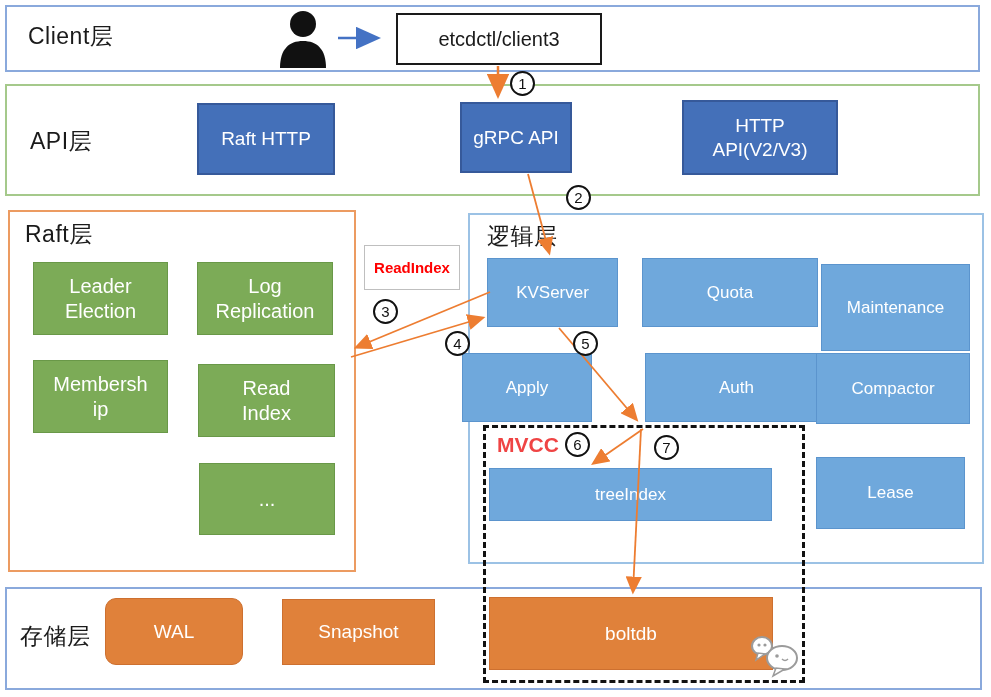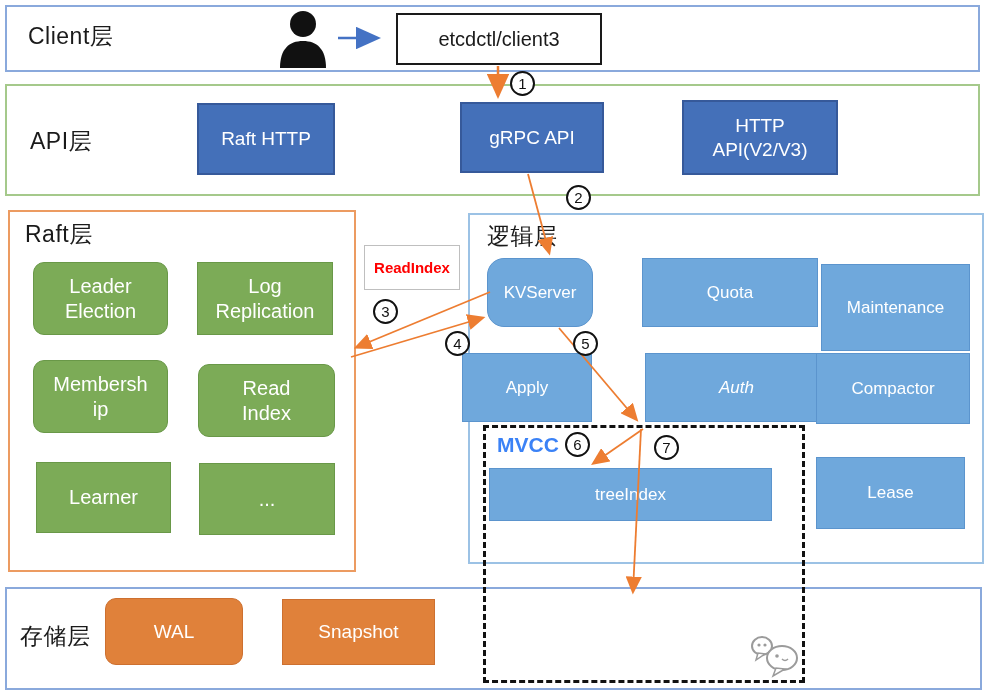--- a/index.html
+++ b/index.html
@@ -7,29 +7,29 @@
   .stage{position:relative;width:991px;height:697px;background:#fff;overflow:hidden;}
   .abs{position:absolute;box-sizing:border-box;}
   .layer{border:2px solid;background:#fff;}
   .layer-title{font-size:23px;color:#1a1a1a;font-weight:500;letter-spacing:.5px;white-space:nowrap;}
   .node{display:flex;align-items:center;justify-content:center;text-align:center;
         color:#fff;line-height:1.25;padding:10px 8px;}
   .node-dark{background:#4470b9;border:2px solid #36599a;font-size:19px;}
   .node-green{background:#7cab57;border:1.5px solid #699848;font-size:20px;}
   .node-lblue{background:#6fa8dc;border:1.5px solid #5b94cd;font-size:17px;}
   .node-orange{background:#e0813a;border:1.5px solid #cd7030;font-size:19px;}
-  .pad-lg{padding:0 18px;border-radius:11px;}
+  .pad-lg{padding:0 18px;}
   .brk{word-break:break-all;}
   .client-box{background:#fff;border:2px solid #1a1a1a;color:#1a1a1a;font-size:20px;}
   .red-tag{background:#fff;border:1.5px solid #bfbfbf;color:#f00;font-weight:bold;
            font-size:15px;display:flex;align-items:center;justify-content:center;}
   .step{width:25px;height:25px;border-radius:50%;background:#fff;border:2.5px solid #111;
         color:#111;font-size:15px;display:flex;align-items:center;justify-content:center;z-index:6;}
   .mvcc-box{border:3px dashed #111;background:transparent;z-index:4;pointer-events:none;}
-  .mvcc-label{color:#3b82f6;font-size:21px;font-weight:bold;z-index:5;}
+  .mvcc-label{color:#ef4444;font-size:21px;font-weight:bold;z-index:5;}
   .overlay{position:absolute;left:0;top:0;width:991px;height:697px;z-index:3;pointer-events:none;}
   .watermark-text{color:#fff;font-size:26px;letter-spacing:1px;white-space:nowrap;
       text-shadow:-1px -1px 0 #9b9b9b,1px -1px 0 #9b9b9b,-1px 1px 0 #9b9b9b,1px 1px 0 #9b9b9b;}
   .z2{z-index:2;}
 </style>
 </head>
 <body>
 
 <div class="stage">
 
@@ -47,46 +47,46 @@
 
   <div class="abs" style="left:276px;top:10px;width:54px;height:58px;">
     <svg width="54" height="58" viewBox="0 0 54 58">
       <circle cx="27" cy="14" r="13" fill="#111"></circle>
       <path d="M4,58 C4,39 13,31 27,31 C41,31 50,39 50,58 Z" fill="#111"></path>
     </svg>
   </div>
   <div class="abs node client-box z2" style="left:396px;top:13px;width:206px;height:52px;">etcdctl/client3</div>
 
   <div class="abs node node-dark z2" style="left:197px;top:103px;width:138px;height:72px;">Raft HTTP</div>
-  <div class="abs node node-dark z2" style="left:460px;top:102px;width:144px;height:71px;">gRPC API</div>
+  <div class="abs node node-dark z2" style="left:460px;top:102px;width:112px;height:71px;">gRPC API</div>
   <div class="abs node node-dark z2" style="left:682px;top:100px;width:156px;height:75px;">HTTP API(V2/V3)</div>
 
   <div class="abs node node-green pad-lg z2" style="left:33px;top:262px;width:135px;height:73px;">Leader Election</div>
   <div class="abs node node-green z2" style="left:197px;top:262px;width:136px;height:73px;">Log Replication</div>
   <div class="abs node node-green pad-lg brk z2" style="left:33px;top:360px;width:135px;height:73px;">Membership</div>
   <div class="abs node node-green pad-lg z2" style="left:198px;top:364px;width:137px;height:73px;">Read Index</div>
-  <div class="abs node node-green z2" style="left:36px;top:462px;width:135px;height:71px;">Learner</div>
   <div class="abs node node-green z2" style="left:199px;top:463px;width:136px;height:72px;">...</div>
 
   <div class="abs red-tag z2" style="left:364px;top:245px;width:96px;height:45px;">ReadIndex</div>
 
-  <div class="abs node node-lblue z2" style="left:487px;top:258px;width:106px;height:69px;border-radius:17px;">KVServer</div>
+  <div class="abs node node-lblue z2" style="left:487px;top:258px;width:131px;height:69px;">KVServer</div>
   <div class="abs node node-lblue z2" style="left:642px;top:258px;width:176px;height:69px;">Quota</div>
   <div class="abs node node-lblue z2" style="left:821px;top:264px;width:149px;height:87px;">Maintenance</div>
   <div class="abs node node-lblue z2" style="left:462px;top:353px;width:130px;height:69px;">Apply</div>
-  <div class="abs node node-lblue z2" style="left:645px;top:353px;width:183px;height:69px;font-style:italic;">Auth</div>
+  <div class="abs node node-lblue z2" style="left:645px;top:353px;width:183px;height:69px;">Auth</div>
   <div class="abs node node-lblue z2" style="left:816px;top:353px;width:154px;height:71px;">Compactor</div>
   <div class="abs node node-lblue z2" style="left:489px;top:468px;width:283px;height:53px;">treeIndex</div>
   <div class="abs node node-lblue z2" style="left:816px;top:457px;width:149px;height:72px;">Lease</div>
 
   <div class="abs mvcc-box" style="left:483px;top:425px;width:322px;height:258px;"></div>
   <div class="abs mvcc-label" style="left:497px;top:433px;">MVCC</div>
 
   <div class="abs node node-orange z2" style="left:105px;top:598px;width:138px;height:67px;border-radius:11px;">WAL</div>
   <div class="abs node node-orange z2" style="left:282px;top:599px;width:153px;height:66px;">Snapshot</div>
+  <div class="abs node node-orange z2" style="left:489px;top:597px;width:284px;height:73px;">boltdb</div>
 
   <svg class="overlay">
     <defs>
       <marker id="oarr" markerWidth="10" markerHeight="9" refX="8" refY="4.5" orient="auto">
         <path d="M0,0 L10,4.5 L0,9 z" fill="#ed7d31"></path>
       </marker>
       <marker id="barr" markerWidth="10" markerHeight="9" refX="8" refY="4.5" orient="auto">
         <path d="M0,0 L10,4.5 L0,9 z" fill="#4472c4"></path>
       </marker>
     </defs>

